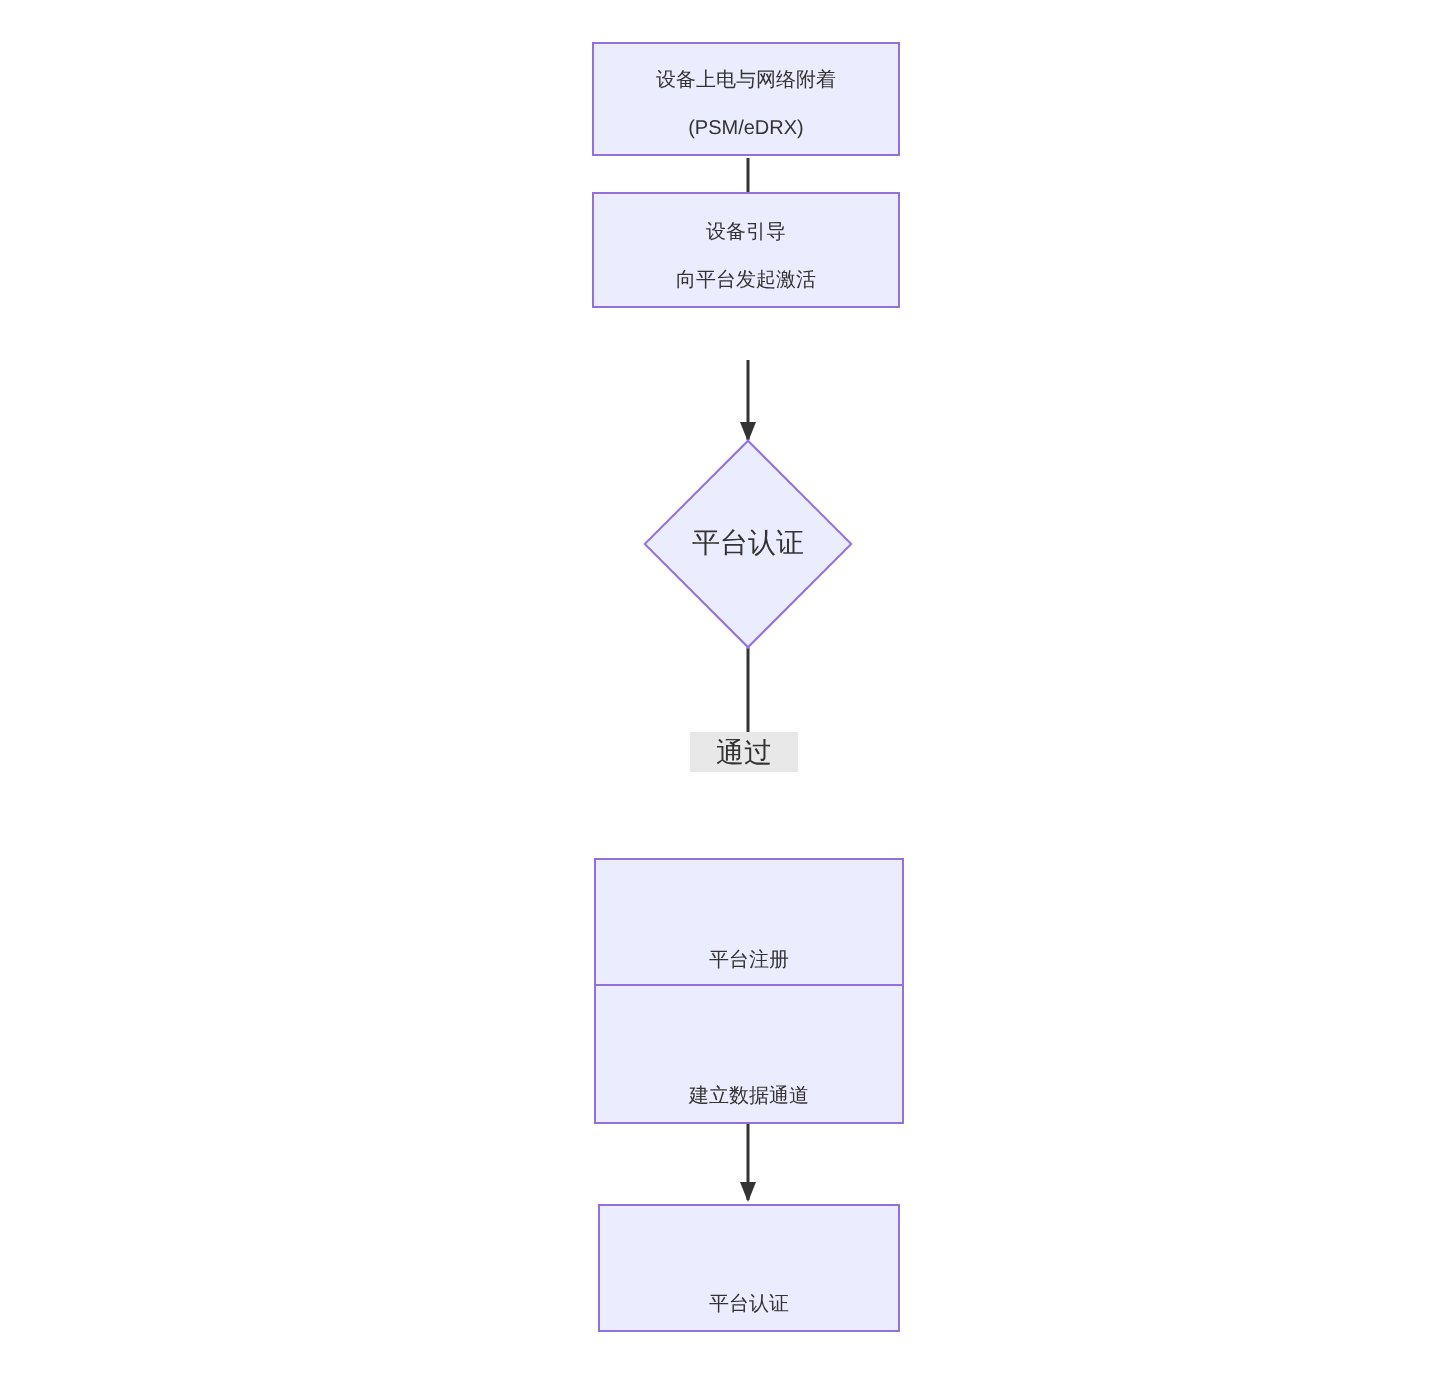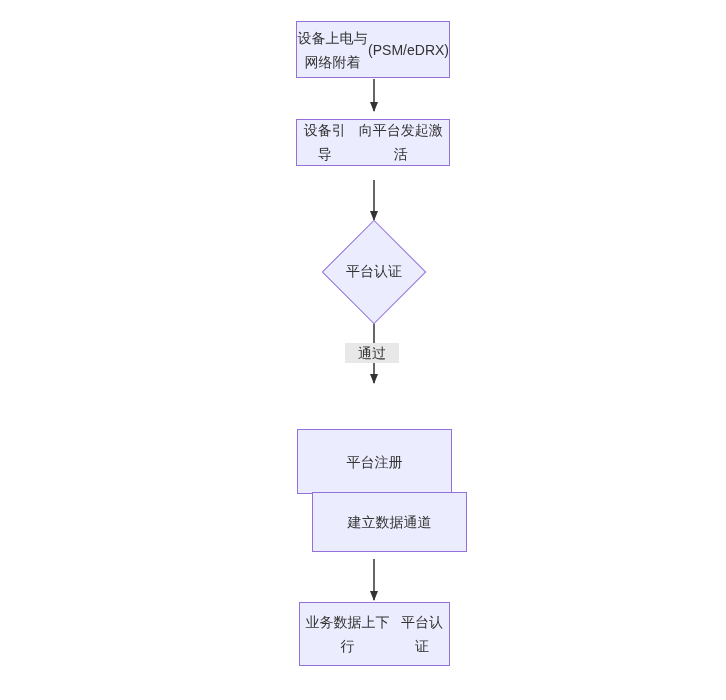--- a/index.html
+++ b/index.html
@@ -19,27 +19,27 @@
     font-family: "Liberation Sans", sans-serif;
     overflow: hidden;
   }
   .edges { position: absolute; left: 0; top: 0; width: 726px; height: 700px; }
   .edge { stroke: var(--arrow); stroke-width: 1.5; }
   .arrowhead { fill: var(--arrow); stroke: none; }
   .node {
     position: absolute;
     box-sizing: border-box;
     display: flex;
-    flex-direction: row;
+    flex-direction: column;
     align-items: center;
-    justify-content: center;
+    justify-content: flex-end;
     background: var(--node-fill);
     border: 1px solid var(--node-border);
     color: var(--text);
-    font-size: 14px;
+    font-size: 10px;
     line-height: 24px;
     text-align: center;
   }
   .diamond-wrap { position: absolute; }
   .diamond-shape {
     position: absolute;
     left: 50%; top: 50%;
     width: 74px; height: 74px;
     margin: -37px 0 0 -37px;
     transform: rotate(45deg);
@@ -56,20 +56,21 @@
   }
   .edge-label {
     position: absolute;
     transform: translateX(-50%);
     background: var(--label-bg);
     color: var(--text);
     font-size: 14px;
     line-height: 20px;
     padding: 0 13px;
     white-space: nowrap;
+    margin-top: 23px;
   }
 </style>
 </head>
 <body>
 
 <div class="canvas">
 
   <svg class="edges" width="726" height="700" viewBox="0 0 726 700" aria-hidden="true">
     <defs>
       <marker id="arrow" viewBox="0 0 10 8" refX="9" refY="4" markerWidth="10" markerHeight="8" markerUnits="userSpaceOnUse" orient="auto">
@@ -81,38 +82,37 @@
     <line class="edge" x1="374" y1="323" x2="374" y2="383" marker-end="url(#arrow)"></line>
     <line class="edge" x1="374" y1="451" x2="374" y2="490" marker-end="url(#arrow)"></line>
     <line class="edge" x1="374" y1="559" x2="374" y2="600" marker-end="url(#arrow)"></line>
   </svg>
 
   <div class="node" style="left:296px; top:21px; width:154px; height:57px;">
     <div>设备上电与网络附着</div>
     <div>(PSM/eDRX)</div>
   </div>
 
-  <div class="node" style="left:296px; top:119px; width:154px; height:47px;font-family:Liberation Serif, serif;">
+  <div class="node" style="left:296px; top:96px; width:154px; height:58px;font-family:Liberation Serif, serif;">
     <div>设备引导</div>
     <div>向平台发起激活</div>
   </div>
 
   <div class="diamond-wrap" style="left:322px; top:220px; width:104px; height:104px;">
     <div class="diamond-shape"></div>
     <div class="diamond-label">平台认证</div>
   </div>
 
   <div class="edge-label" style="left:372px; top:343px;">通过</div>
 
   <div class="node" style="left:297px; top:385px; width:155px; height:65px;margin-top:44px;">
     <div>平台注册</div>
   </div>
 
-  <div class="node" style="left:312px; top:492px; width:155px; height:60px;">
+  <div class="node" style="left:297px; top:492px; width:155px; height:70px;">
     <div>建立数据通道</div>
   </div>
 
   <div class="node" style="left:299px; top:602px; width:151px; height:64px;">
-    <div>业务数据上下行</div>
     <div>平台认证</div>
   </div>
 
 </div>
 
 </body></html>

